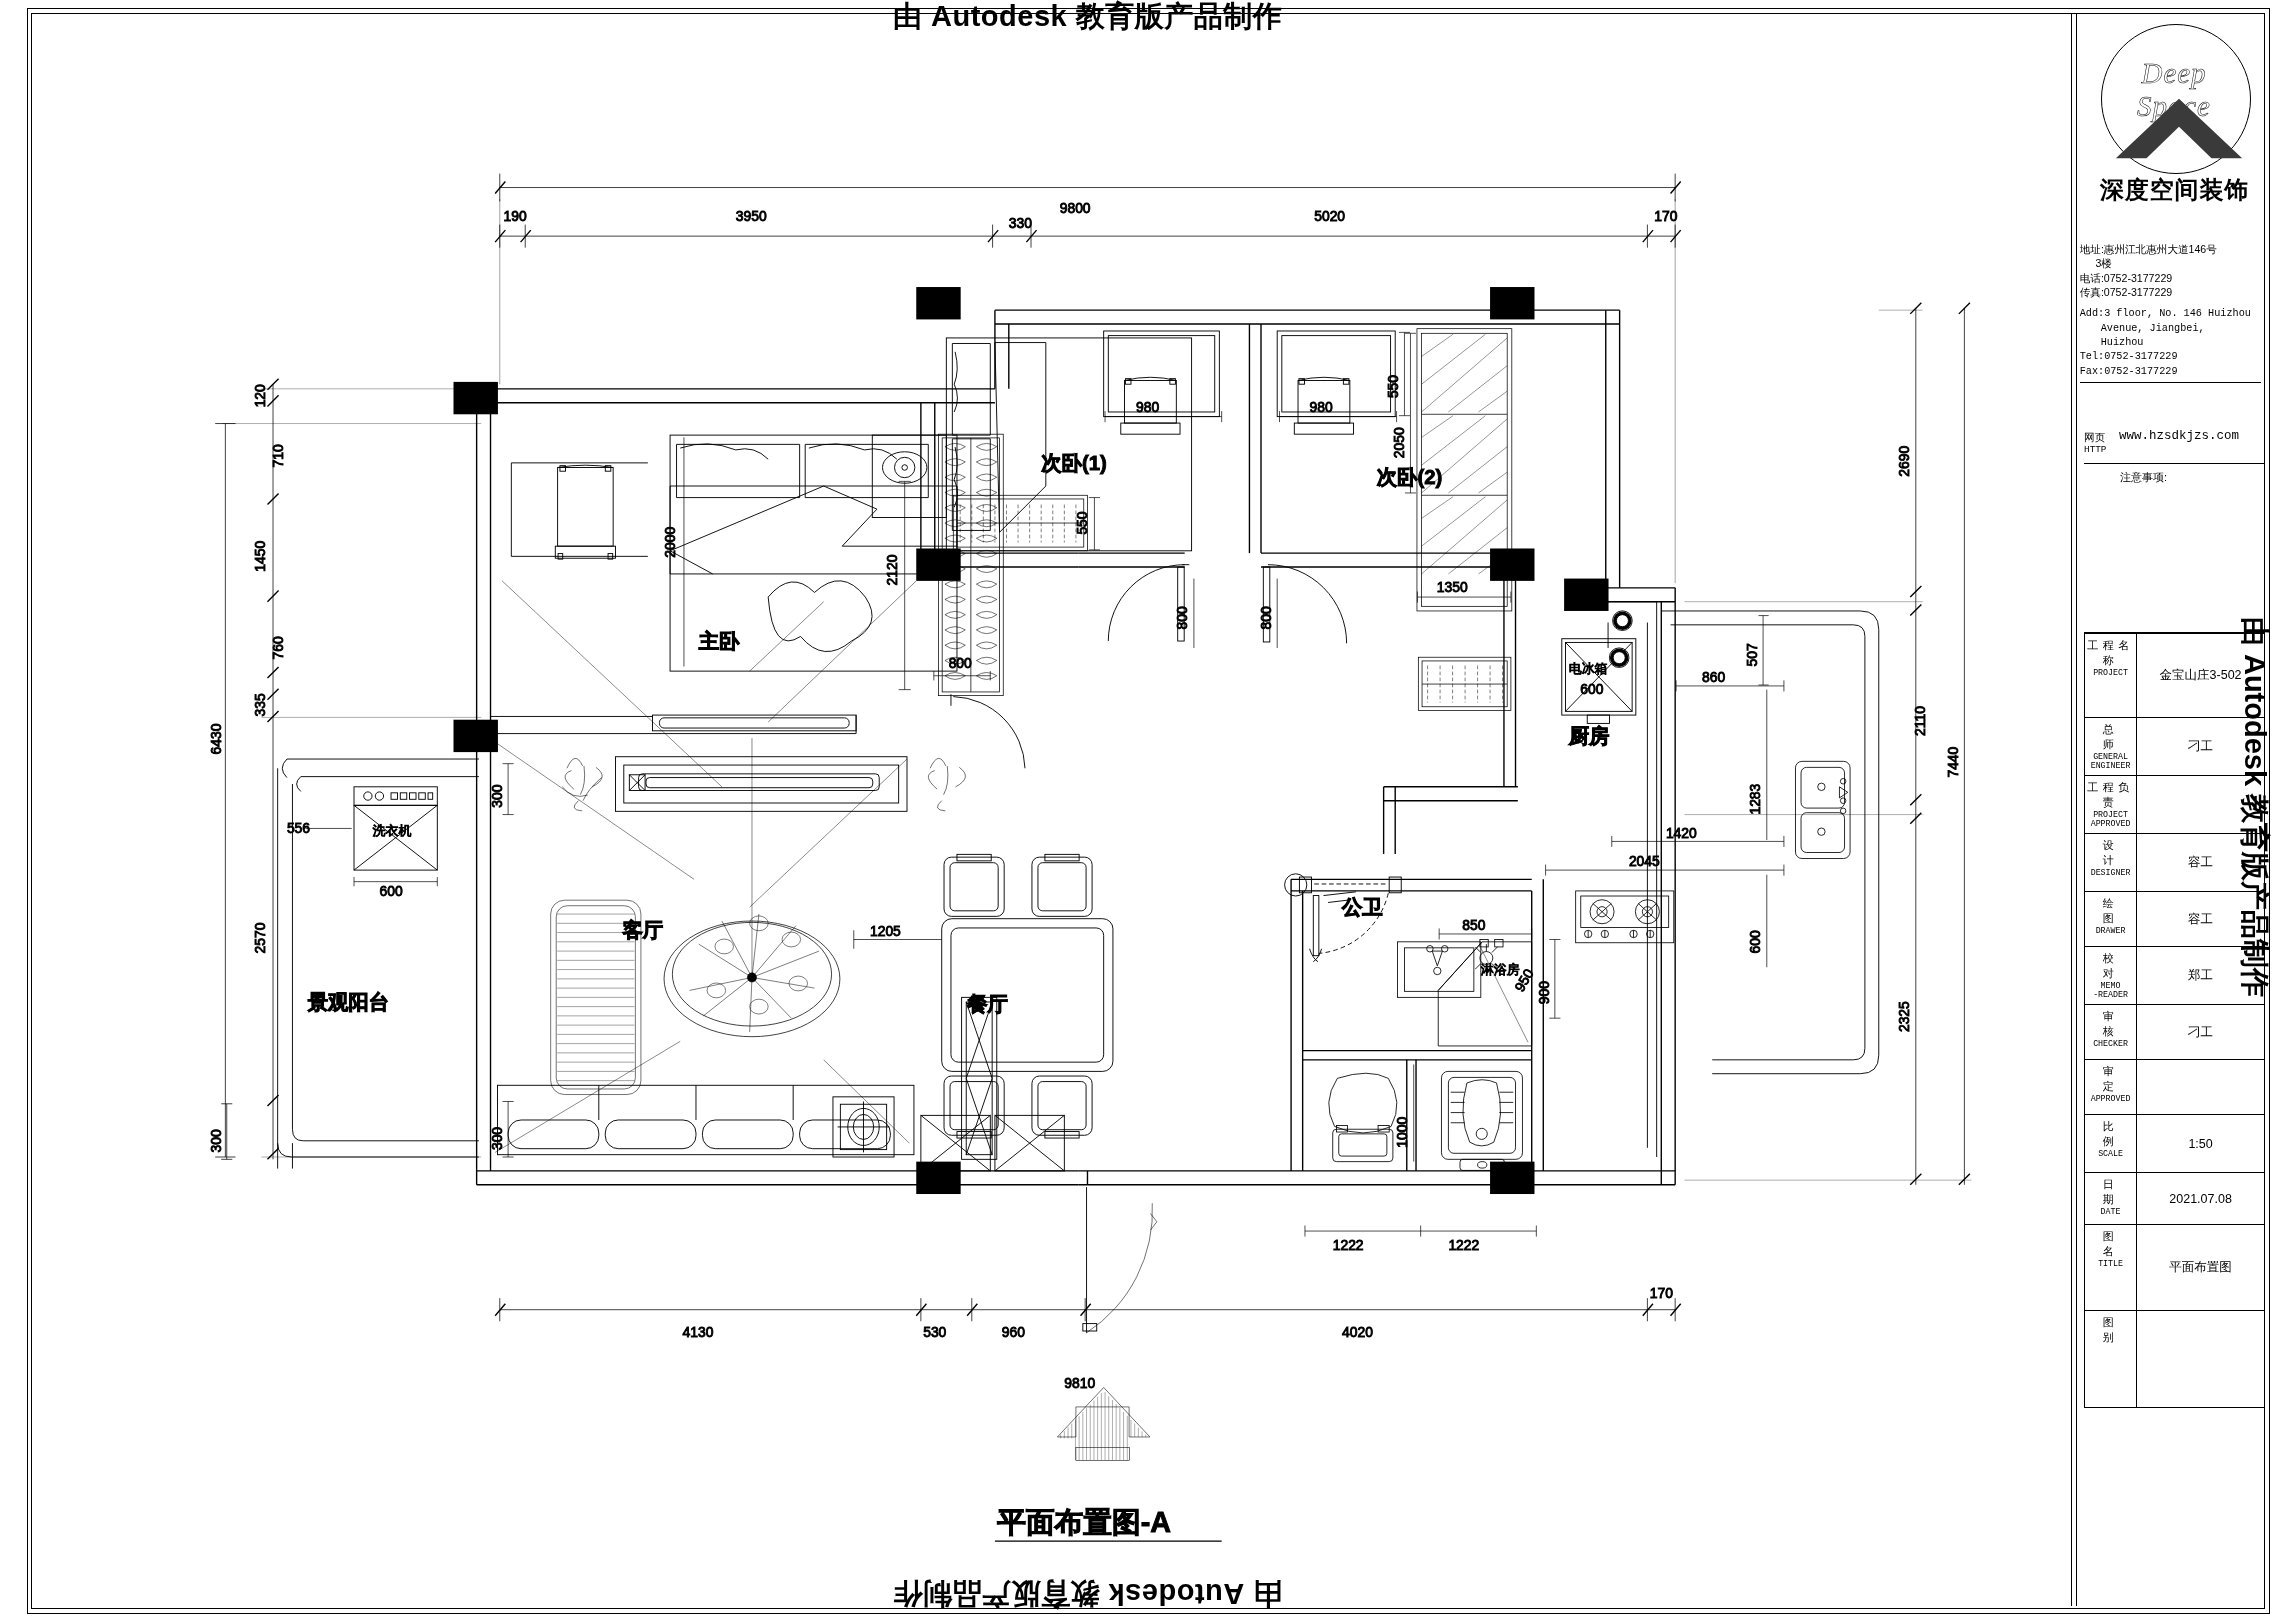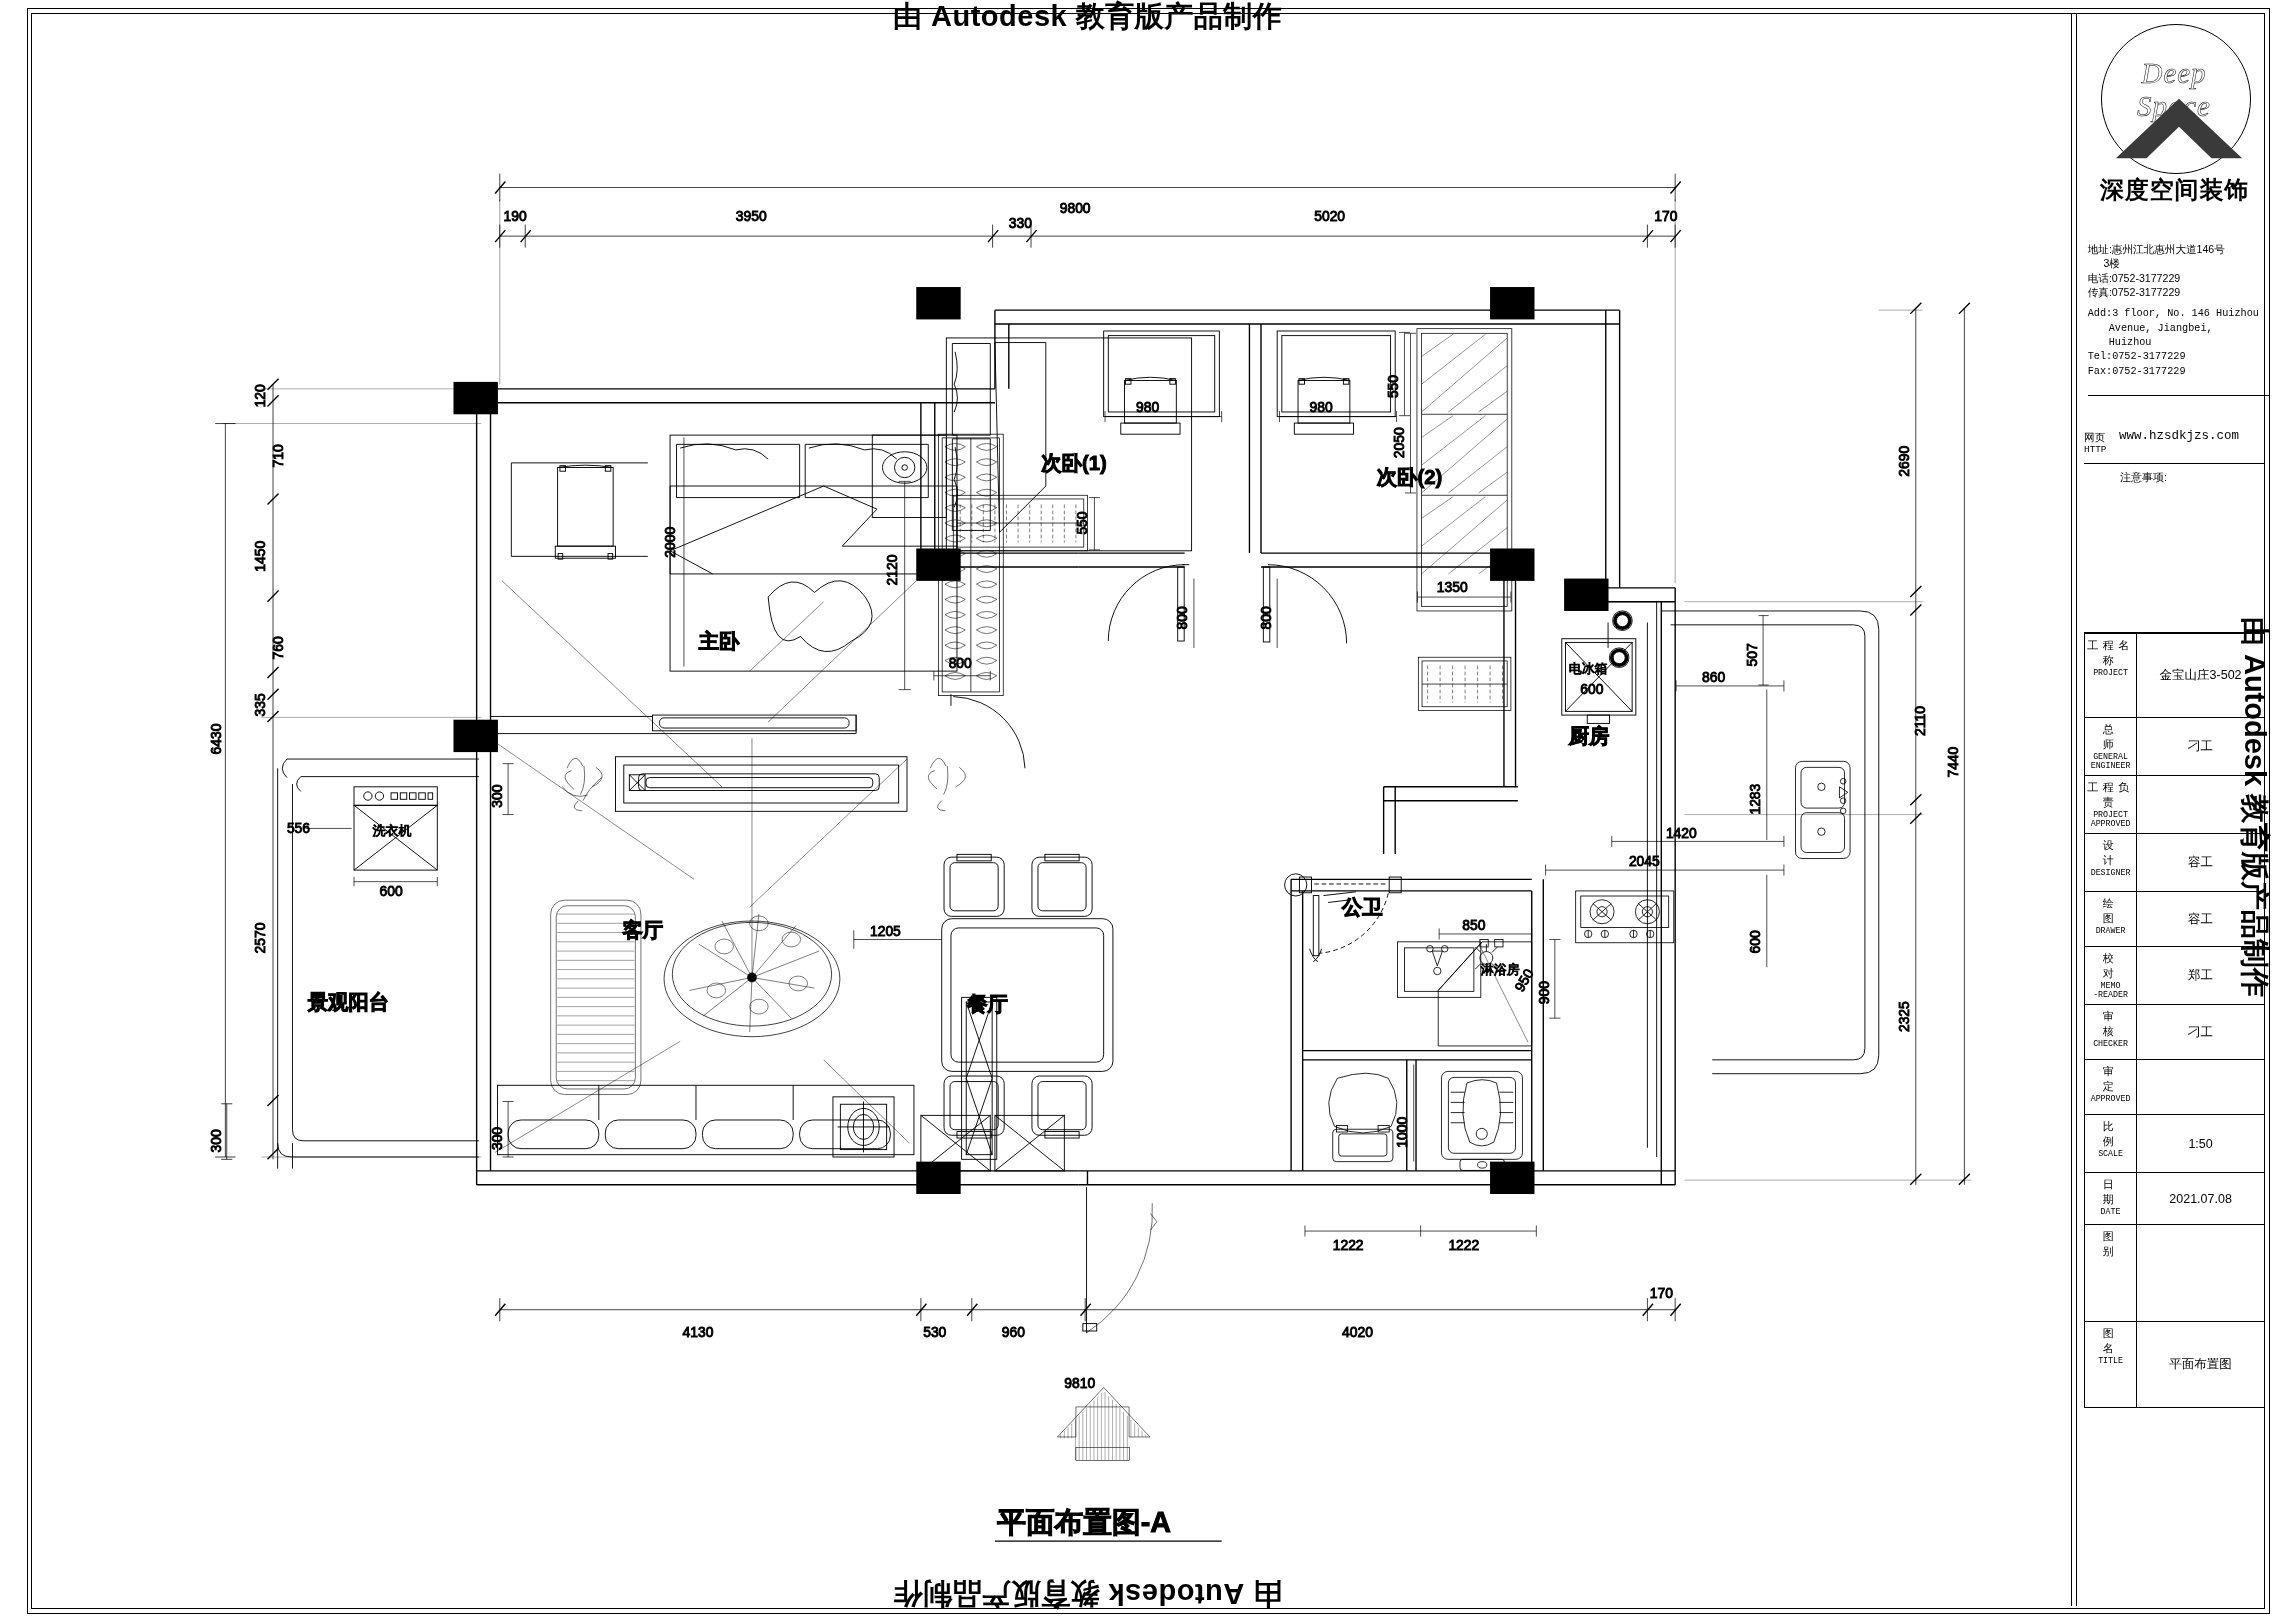--- a/index.html
+++ b/index.html
@@ -30,22 +30,22 @@
   .logo-circle{position:absolute;left:16.7px;top:3.7px;width:148px;height:148px;
                border:0.5px solid #000;border-radius:50%;}
   .logo-script{position:absolute;left:20.4px;top:36px;width:139px;text-align:center;
                font-family:"Liberation Serif","DejaVu Serif",serif;
                font-style:italic;font-size:29px;letter-spacing:0.9px;
                -webkit-text-stroke:0.5px #000;color:#fff;}
   .logo-chev{position:absolute;left:30px;top:75px;}
   .logo-cn{position:absolute;left:0;top:153px;width:181px;text-align:center;
            font-size:24px;font-weight:bold;letter-spacing:0.9px;}
 
-  .addr-box{position:absolute;left:11px;top:228px;width:181px;
-            border-bottom:0.5px solid #000;padding-bottom:16px;}
+  .addr-box{position:absolute;left:3px;top:228px;width:181px;
+            border-bottom:0.5px solid #000;padding-bottom:3px;}
   .addr-cn{font-size:10.6px;line-height:14.3px;letter-spacing:0px;}
   .addr-cn .ind{display:inline-block;width:15.7px;}
   .addr-en{font-size:10.2px;line-height:14.3px;margin-top:8.3px;
            font-family:"Liberation Mono","DejaVu Sans Mono",monospace;}
   .addr-en .ind{display:inline-block;width:21px;}
   .web-row{position:absolute;left:7.4px;top:416px;width:181px;height:33px;
            border-bottom:0.9px solid #000;}
   .web-lbl{position:absolute;left:0;top:0.9px;font-size:10.6px;}
   .web-lbl2{position:absolute;left:0;top:14px;font-size:9.3px;
             font-family:"Liberation Mono","DejaVu Sans Mono",monospace;}
@@ -1086,32 +1086,32 @@
             </div>
             <div class="tbv">1:50</div>
           </div>
           <div class="tbrow" style="height: 52px;">
             <div class="tbk">
               <span class="cn">日　　期</span>
               <span class="en">DATE</span>
             </div>
             <div class="tbv">2021.07.08</div>
           </div>
-          <div class="tbrow" style="height: 97px;">
-            <div class="tbk">
-              <span class="cn">图　　别</span>
-            </div>
-            <div class="tbv"></div>
-          </div>
           <div class="tbrow" style="height: 86px;">
             <div class="tbk">
               <span class="cn">图　　名</span>
               <span class="en">TITLE</span>
             </div>
             <div class="tbv">平面布置图</div>
           </div>
+          <div class="tbrow" style="height: 97px;">
+            <div class="tbk">
+              <span class="cn">图　　别</span>
+            </div>
+            <div class="tbv"></div>
+          </div>
         </div>
 
    </div>
   </div>
 
 </div>
 
 
 </body></html>

